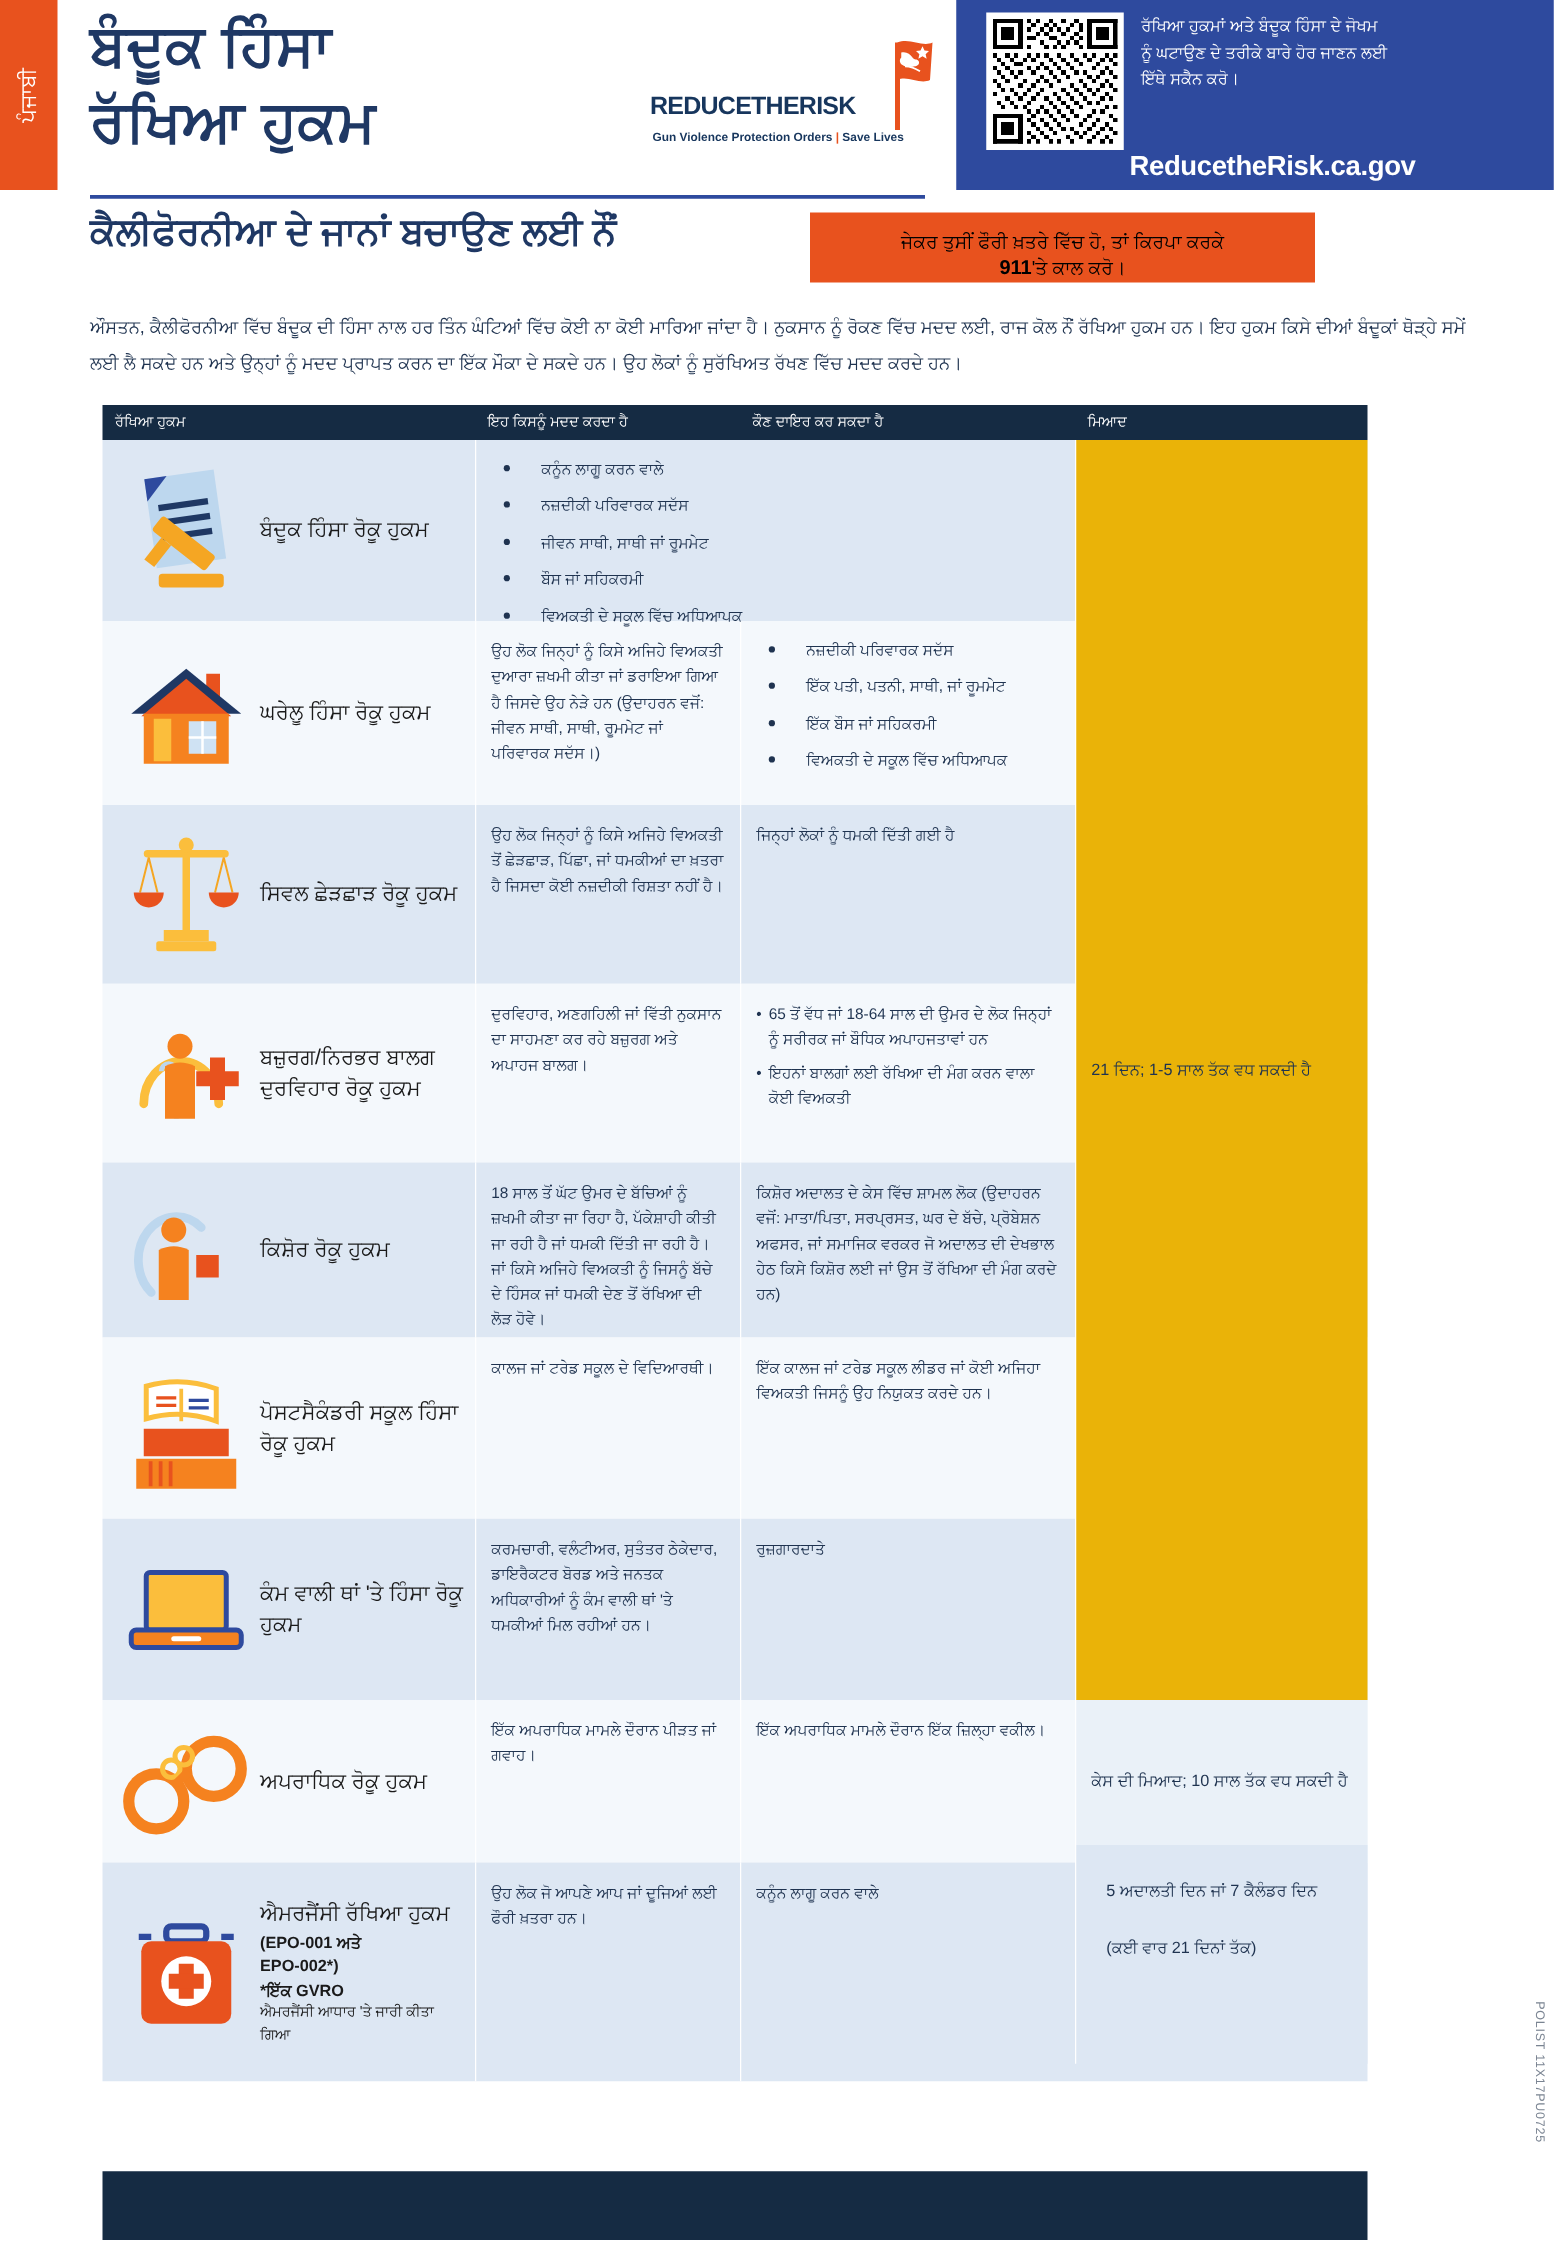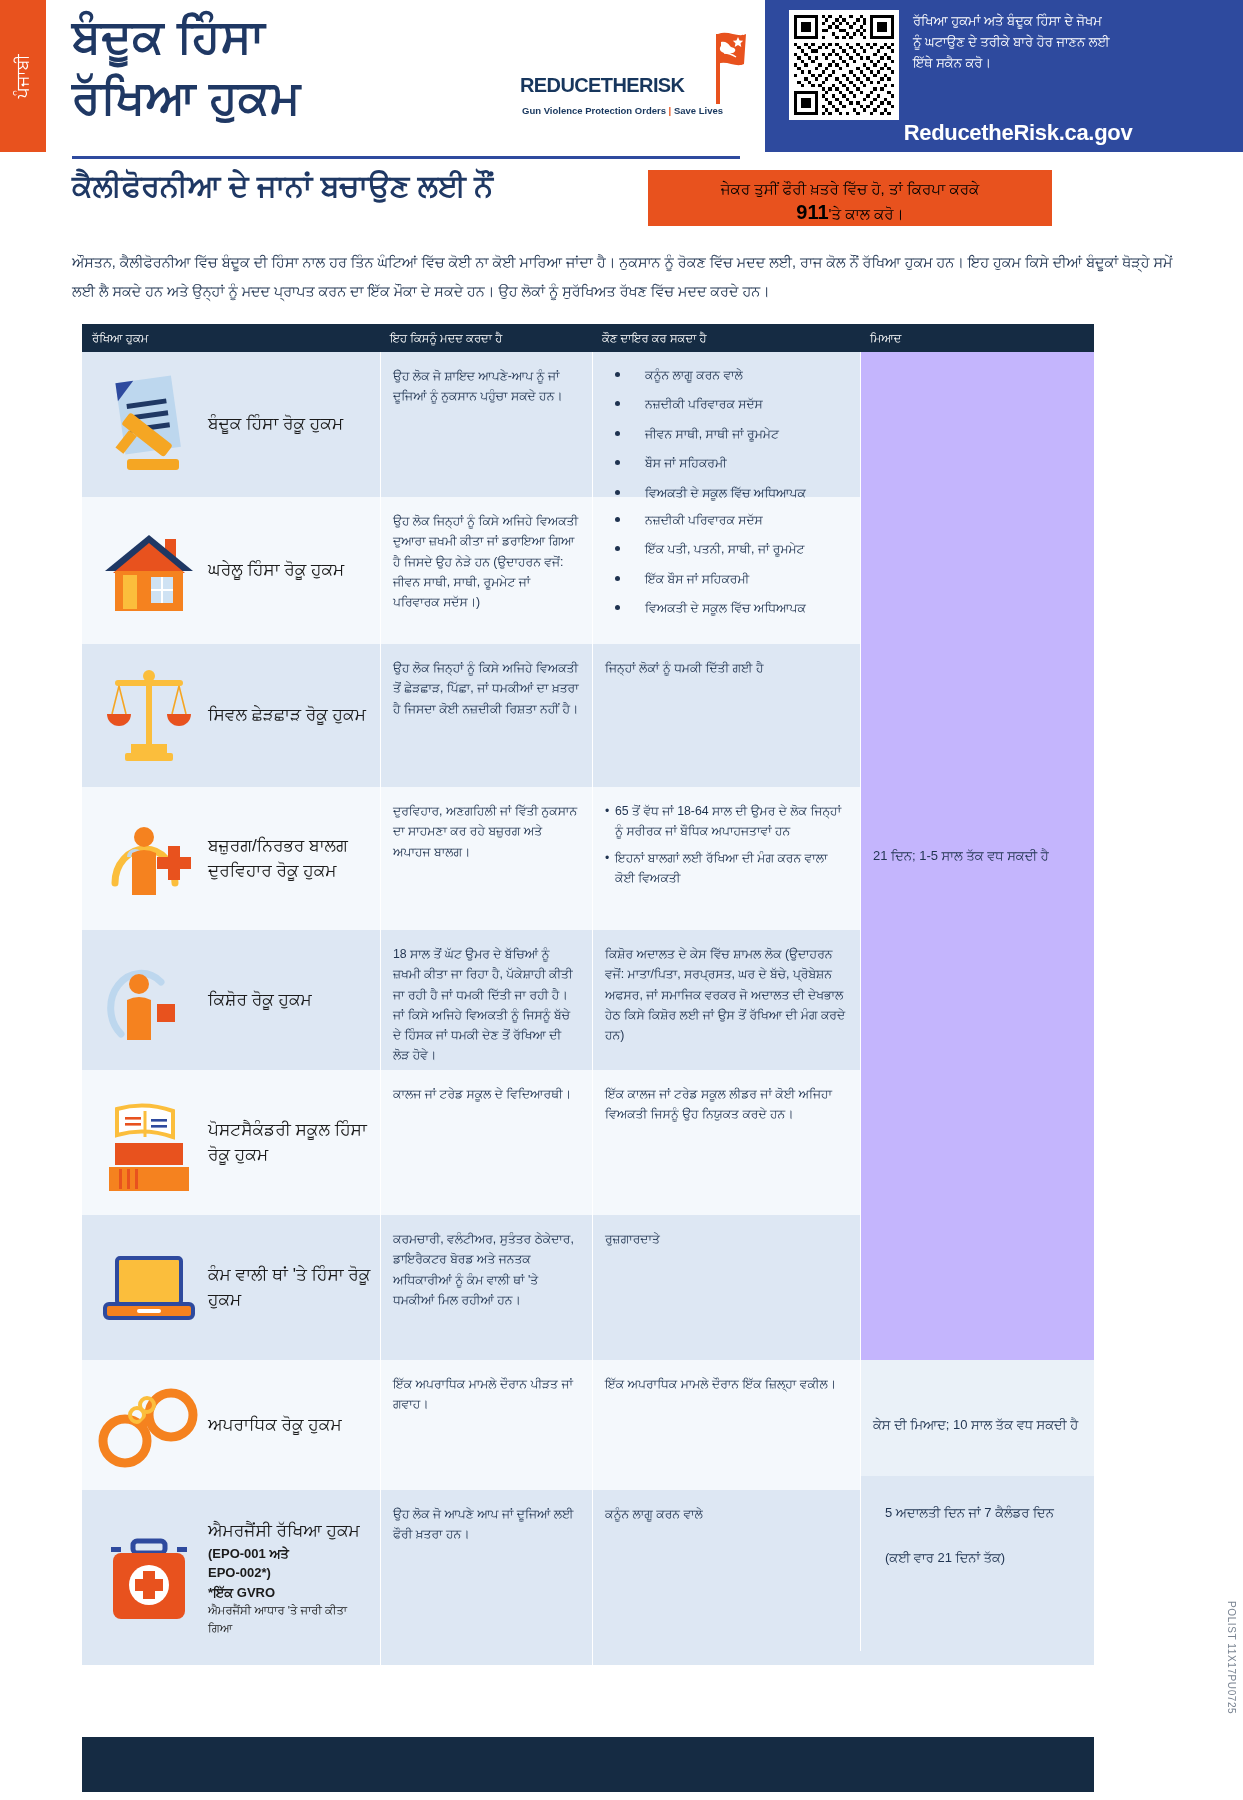--- a/index.html
+++ b/index.html
@@ -70,21 +70,21 @@
     font-size: 30px; color: #1f3864; font-weight: 700; line-height:1.35;
   }
   .call911 {
     position: absolute; left: 648px; top: 170px; width: 404px; height: 56px;
     background: #e8521e; color: #000000; text-align: center;
     display:flex; flex-direction:column; align-items:center; justify-content:flex-end;
     line-height: 1.35;
   }
   .call911 .l1 { font-size: 15px; }
   .call911 .l2 { font-size: 15px; }
-  .call911 b { font-size: 20px; font-weight: 800; }
+  .call911 b { font-size: 16px; font-weight: 800; }
 
   
   .intro {
     position: absolute; left: 72px; top: 248px; width: 1105px;
     font-size: 14.3px; line-height: 2.0; color: #1f3350;
   }
 
   
   .table { position: absolute; left: 82px; top: 324px; width: 1012px; }
   .thead {
@@ -121,21 +121,21 @@
   .dashlist p { position: relative; padding-left: 10px; margin-bottom: 6px; }
   .dashlist p:before { content: "\2022"; position:absolute; left:0; top:0; }
 
   
   .durcol { position: absolute; right: 0; top: 0; width: 234px; }
   .durcell {
     position: absolute; right: 0; width: 234px;
     padding: 14px 12px; font-size: 13px; line-height: 1.75; color: #1f3350;
     border-left: 1px solid #ffffff;
   }
-  .durcell.sh1 { background: #c4b5fd; }
+  .durcell.sh1 { background: #eab308; }
   .durcell.sh2 { background: #eaf1f8; }
   .durcell.sh3 { background: #dde7f3; }
 
   .footbar {
     position: absolute; left: 82px; top: 1737px; width: 1012px; height: 55px;
     background: #152b43;
   }
   .sidecode {
     position: absolute; right: 6px; bottom: 86px;
     writing-mode: vertical-rl;
@@ -444,21 +444,20 @@
               </g>
               <g transform="rotate(38 52 70)">
                 <rect x="18" y="60" width="54" height="15" rx="3" fill="#f5a623"></rect>
                 <rect x="28" y="75" width="10" height="22" fill="#f5a623"></rect>
               </g>
               <rect x="28" y="88" width="52" height="11" rx="3" fill="#f5a623"></rect>
             </svg>
           </div>
           <div class="order-name">ਬੰਦੂਕ ਹਿੰਸਾ ਰੋਕੂ ਹੁਕਮ</div>
         </div>
-        <div class="cell c2">ਉਹ ਲੋਕ ਜੋ ਸ਼ਾਇਦ ਆਪਣੇ-ਆਪ ਨੂੰ ਜਾਂ ਦੂਜਿਆਂ ਨੂੰ ਨੁਕਸਾਨ ਪਹੁੰਚਾ ਸਕਦੇ ਹਨ।</div>
         <div class="cell c3">
           <ul class="bullets">
             <li>ਕਨੂੰਨ ਲਾਗੂ ਕਰਨ ਵਾਲੇ</li>
             <li>ਨਜ਼ਦੀਕੀ ਪਰਿਵਾਰਕ ਸਦੱਸ</li>
             <li>ਜੀਵਨ ਸਾਥੀ, ਸਾਥੀ ਜਾਂ ਰੂਮਮੇਟ</li>
             <li>ਬੌਸ ਜਾਂ ਸਹਿਕਰਮੀ</li>
             <li>ਵਿਅਕਤੀ ਦੇ ਸਕੂਲ ਵਿੱਚ ਅਧਿਆਪਕ</li>
           </ul>
         </div>
         <div class="c4"></div>

